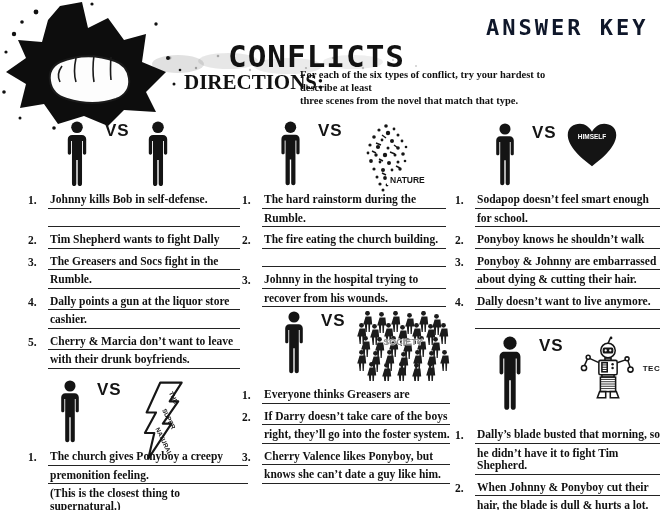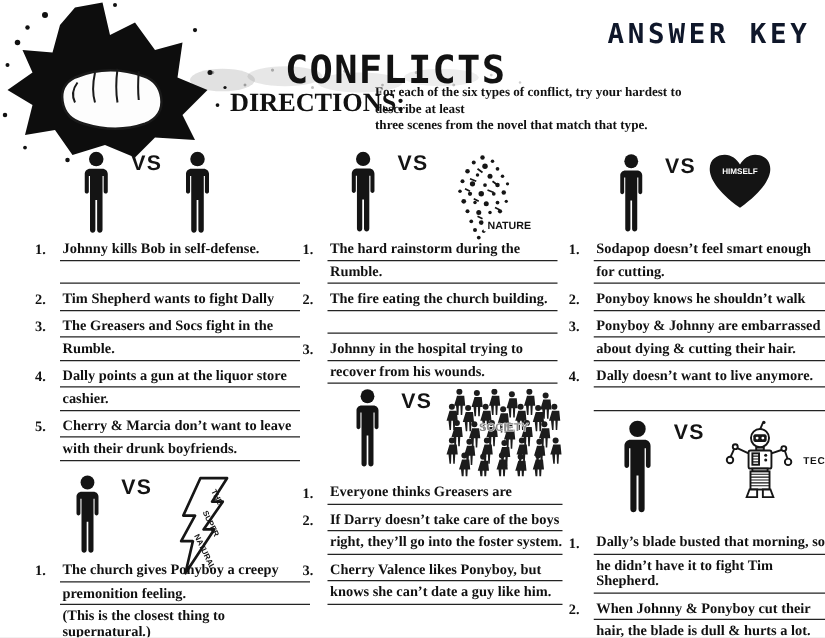--- a/index.html
+++ b/index.html
@@ -237,21 +237,21 @@
     <svg viewBox="0 0 60 52" width="52" height="45">
       <path fill="#141414" d="M30 50 C8 34 2 22 2 14 C2 5 9 1 16 1 C22 1 27 5 30 10 C33 5 38 1 44 1 C51 1 58 5 58 14 C58 22 52 34 30 50 Z"></path>
       <text x="30" y="19" text-anchor="middle" font-family="Liberation Sans, sans-serif" font-weight="bold" font-size="7.5" fill="#ffffff">HIMSELF</text>
     </svg>
   </div>
   <div class="items" style="left:455px;top:193px;width:206px;">
       <div class="item">
         <div class="num">1.</div>
         <div class="answer">
           <div class="line">Sodapop doesn’t feel smart enough</div>
-          <div class="line">for cutting.</div>
+          <div class="line">for school.</div>
         </div>
       </div>
       <div class="item">
         <div class="num">2.</div>
         <div class="answer">
           <div class="line">Ponyboy knows he shouldn’t walk</div>
         </div>
       </div>
       <div class="item">
         <div class="num">3.</div>

